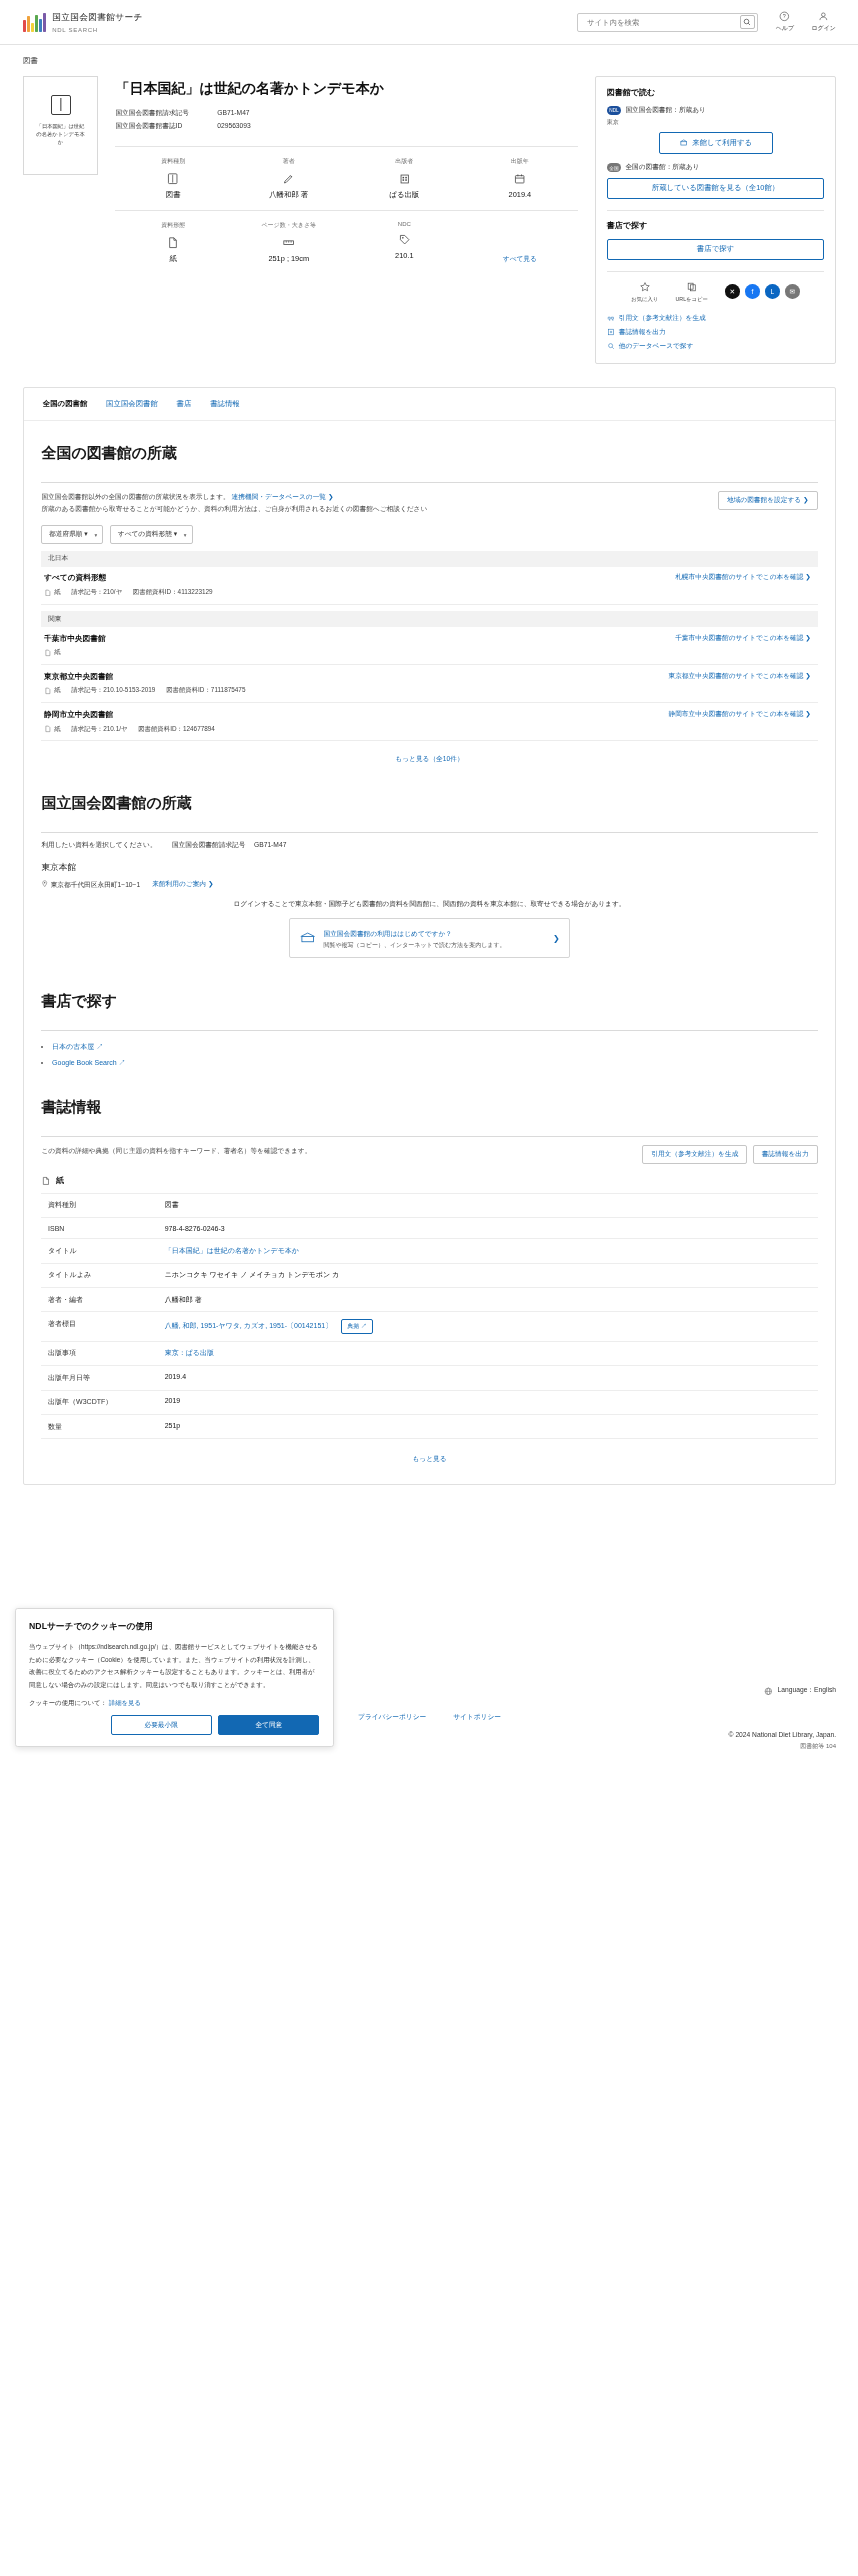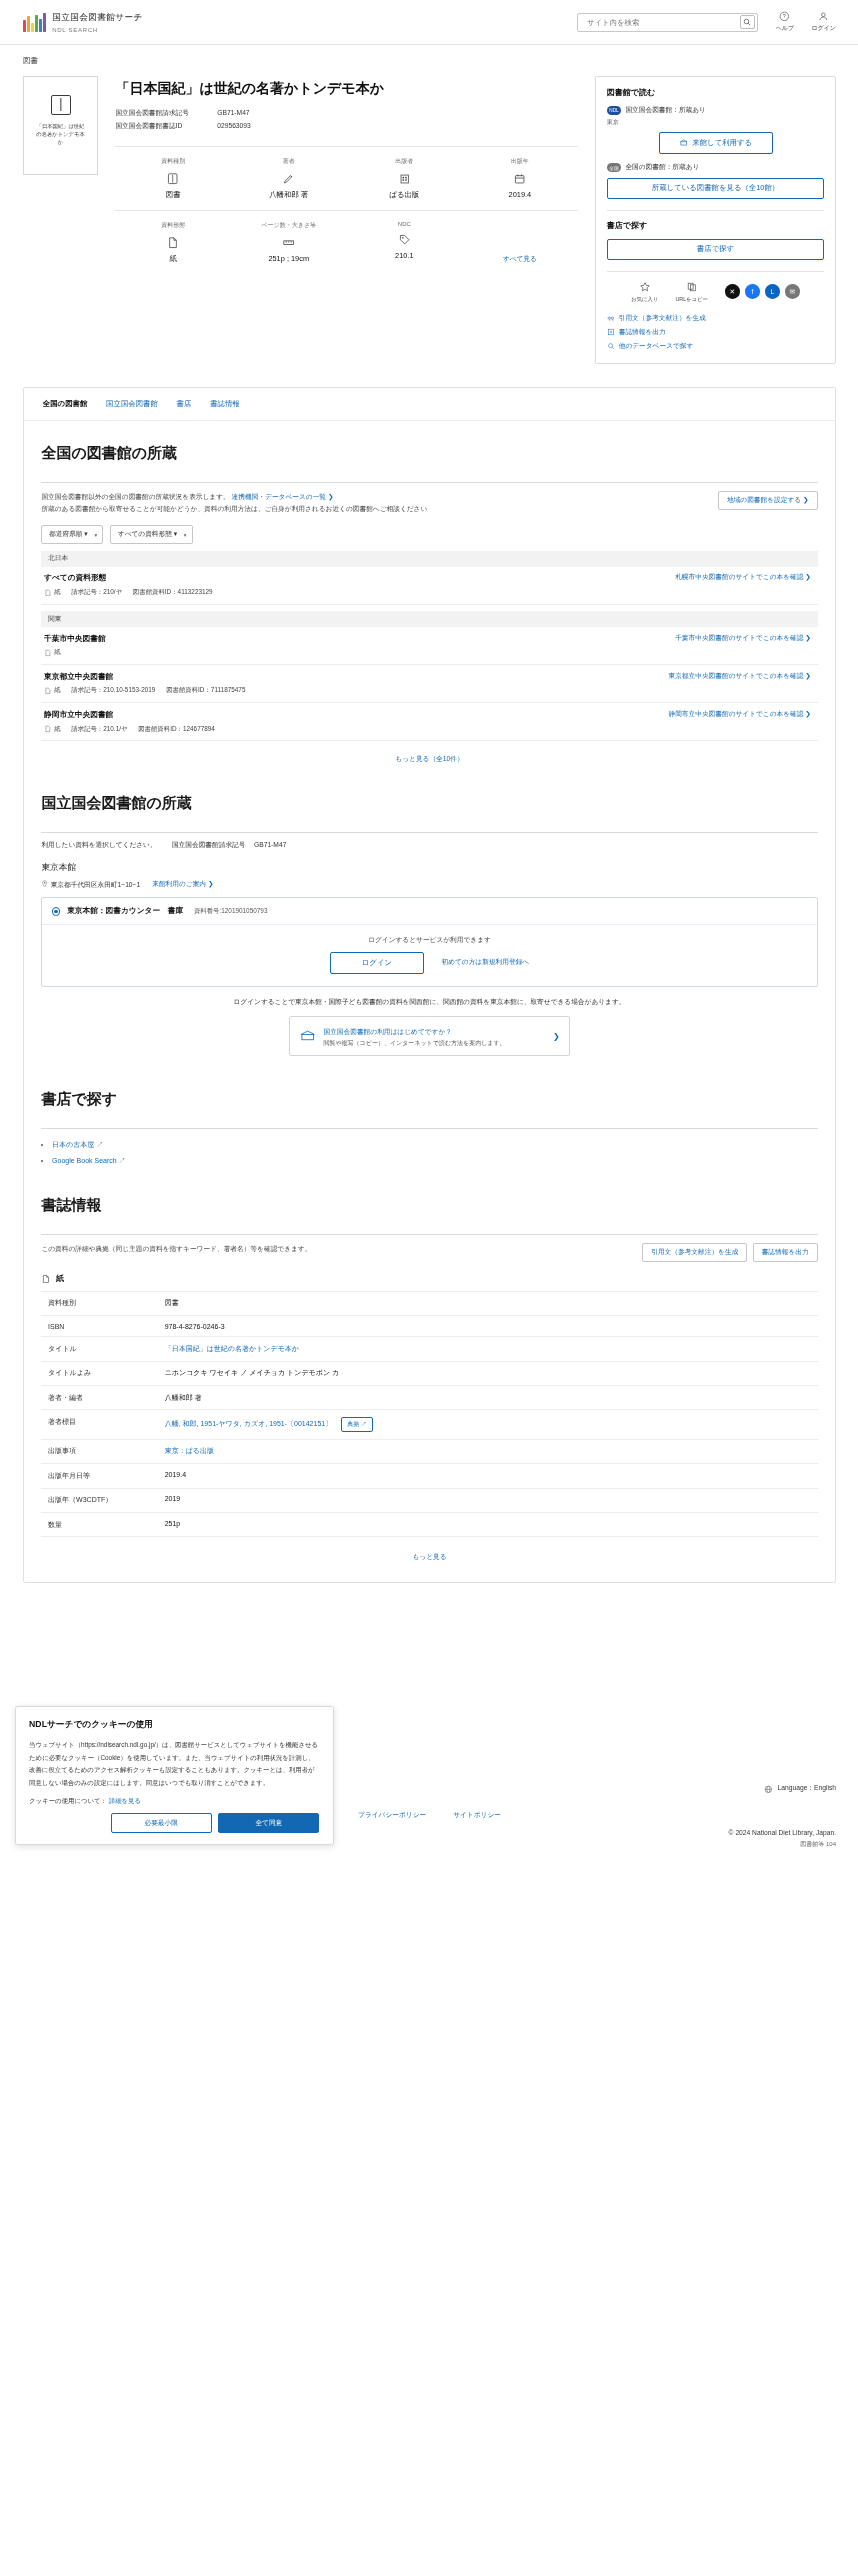--- a/index.html
+++ b/index.html
@@ -571,34 +571,20 @@
           <span>
             <svg width="7.4" height="7.4" viewBox="0 0 20 20" style="vertical-align:-0.7px">
                 <path d="M10 2c3.1 0 5.5 2.4 5.5 5.4C15.5 11.4 10 18 10 18S4.5 11.4 4.5 7.4C4.5 4.4 6.9 2 10 2z" fill="none" stroke="#555" stroke-width="1.3"></path>
                 <circle cx="10" cy="7.4" r="1.8" fill="#555"></circle>
               </svg>
             <span>東京都千代田区永田町1−10−1</span>
           </span>
           <a>来館利用のご案内 ❯</a>
         </div>
 
-        <div class="holding-box">
-          <div class="holding-head">
-            <span class="radio"></span>
-            <span class="holding-title">東京本館：図書カウンター　書庫</span>
-            <span class="holding-sub">資料番号:1201901050793</span>
-          </div>
-          <div class="holding-body">
-            <div class="tip">ログインするとサービスが利用できます</div>
-            <div class="login-row">
-              <button class="btn-login">ログイン</button>
-              <span class="newreg">初めての方は新規利用登録へ</span>
-            </div>
-          </div>
-        </div>
 
         <div class="note-center">ログインすることで東京本館・国際子ども図書館の資料を関西館に、関西館の資料を東京本館に、取寄せできる場合があります。</div>
 
         <div class="promo">
           <svg width="17.4" height="13.4" viewBox="0 0 30 22">
               <path d="M3 9l12-6 12 6" fill="none" stroke="#1268b3" stroke-width="1.4"></path>
               <rect x="5" y="9" width="20" height="9" fill="none" stroke="#1268b3" stroke-width="1.4"></rect>
             </svg>
           <span style="flex:1">
             <span class="promo-t">国立国会図書館の利用ははじめてですか？</span>

